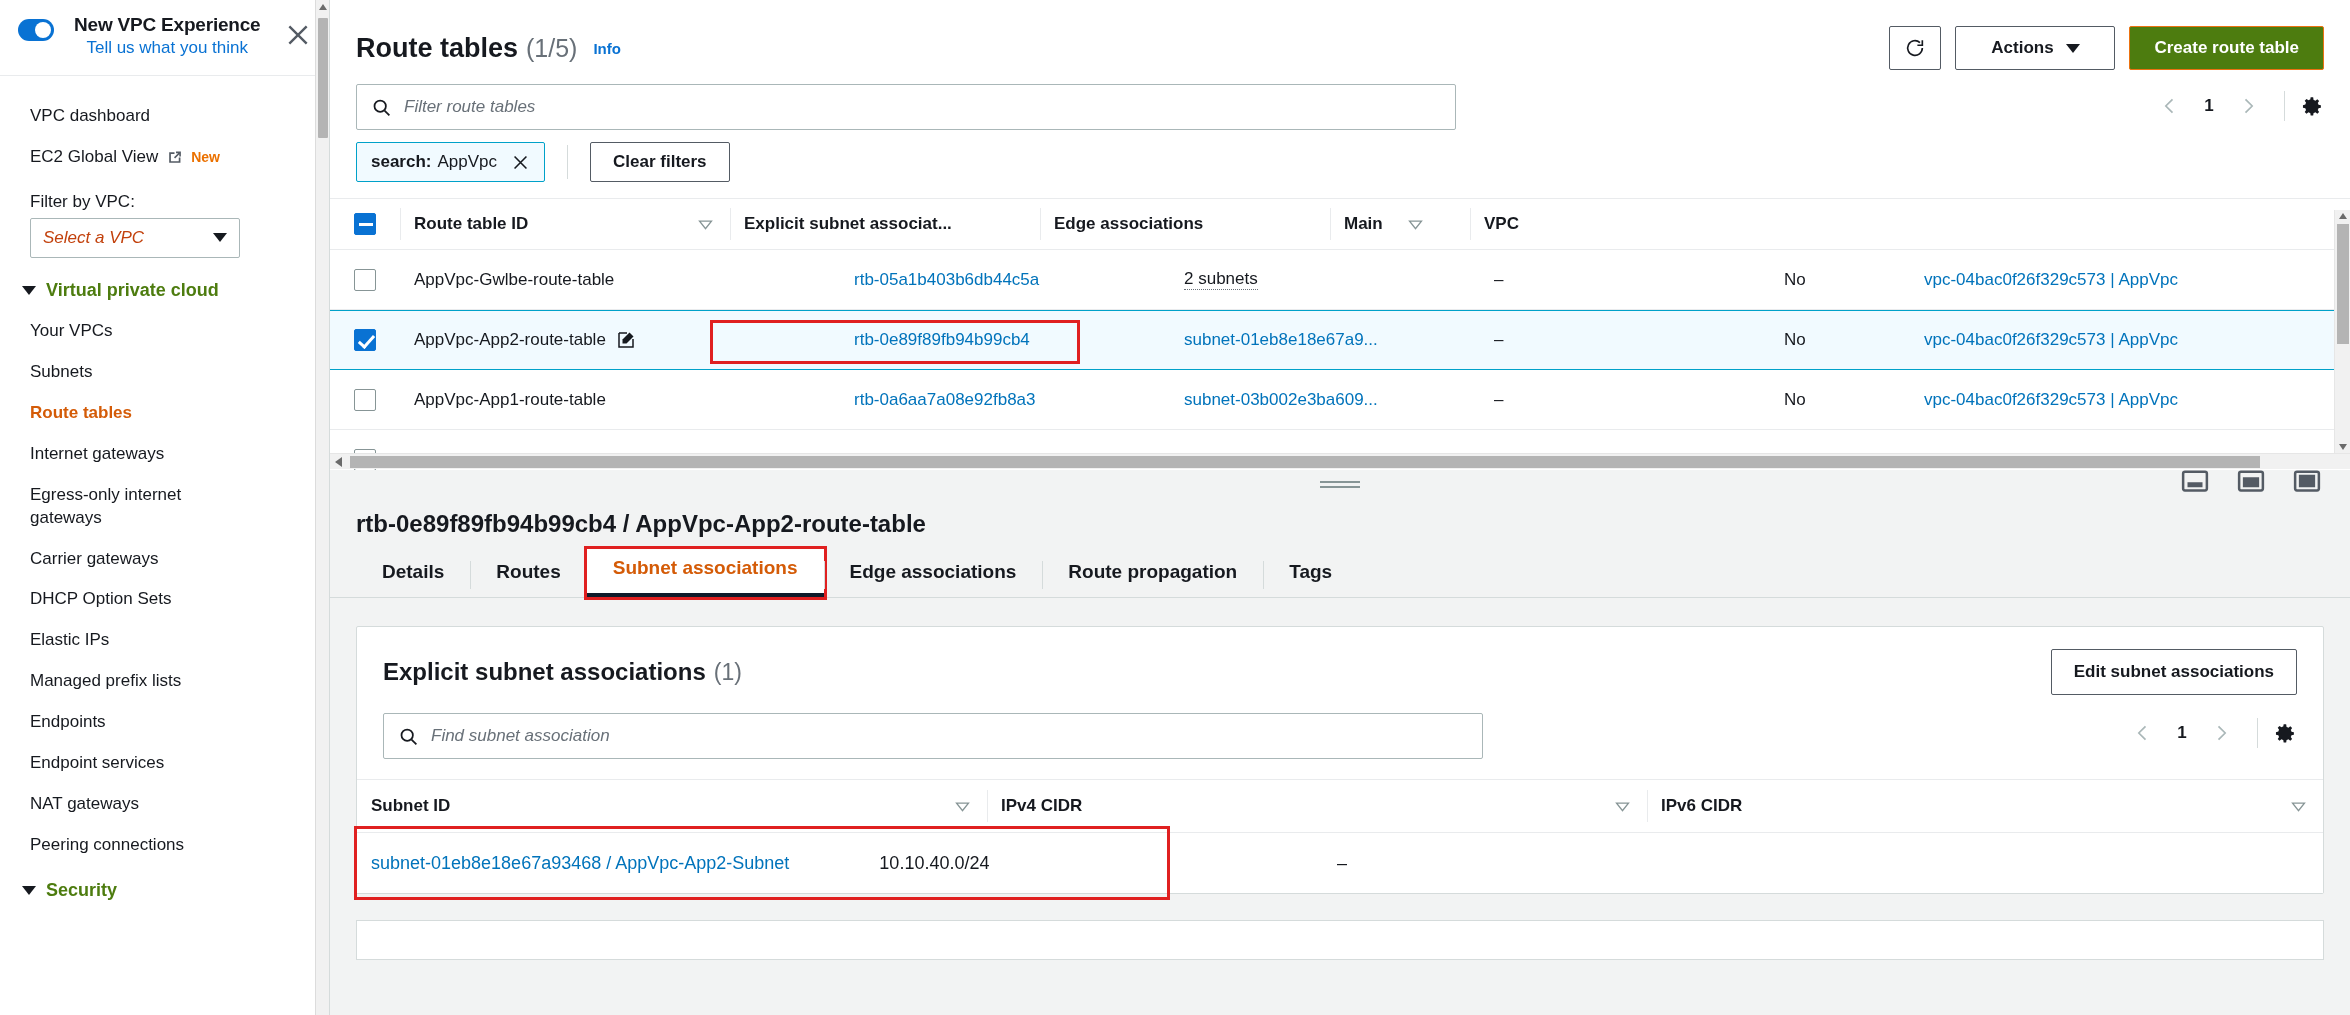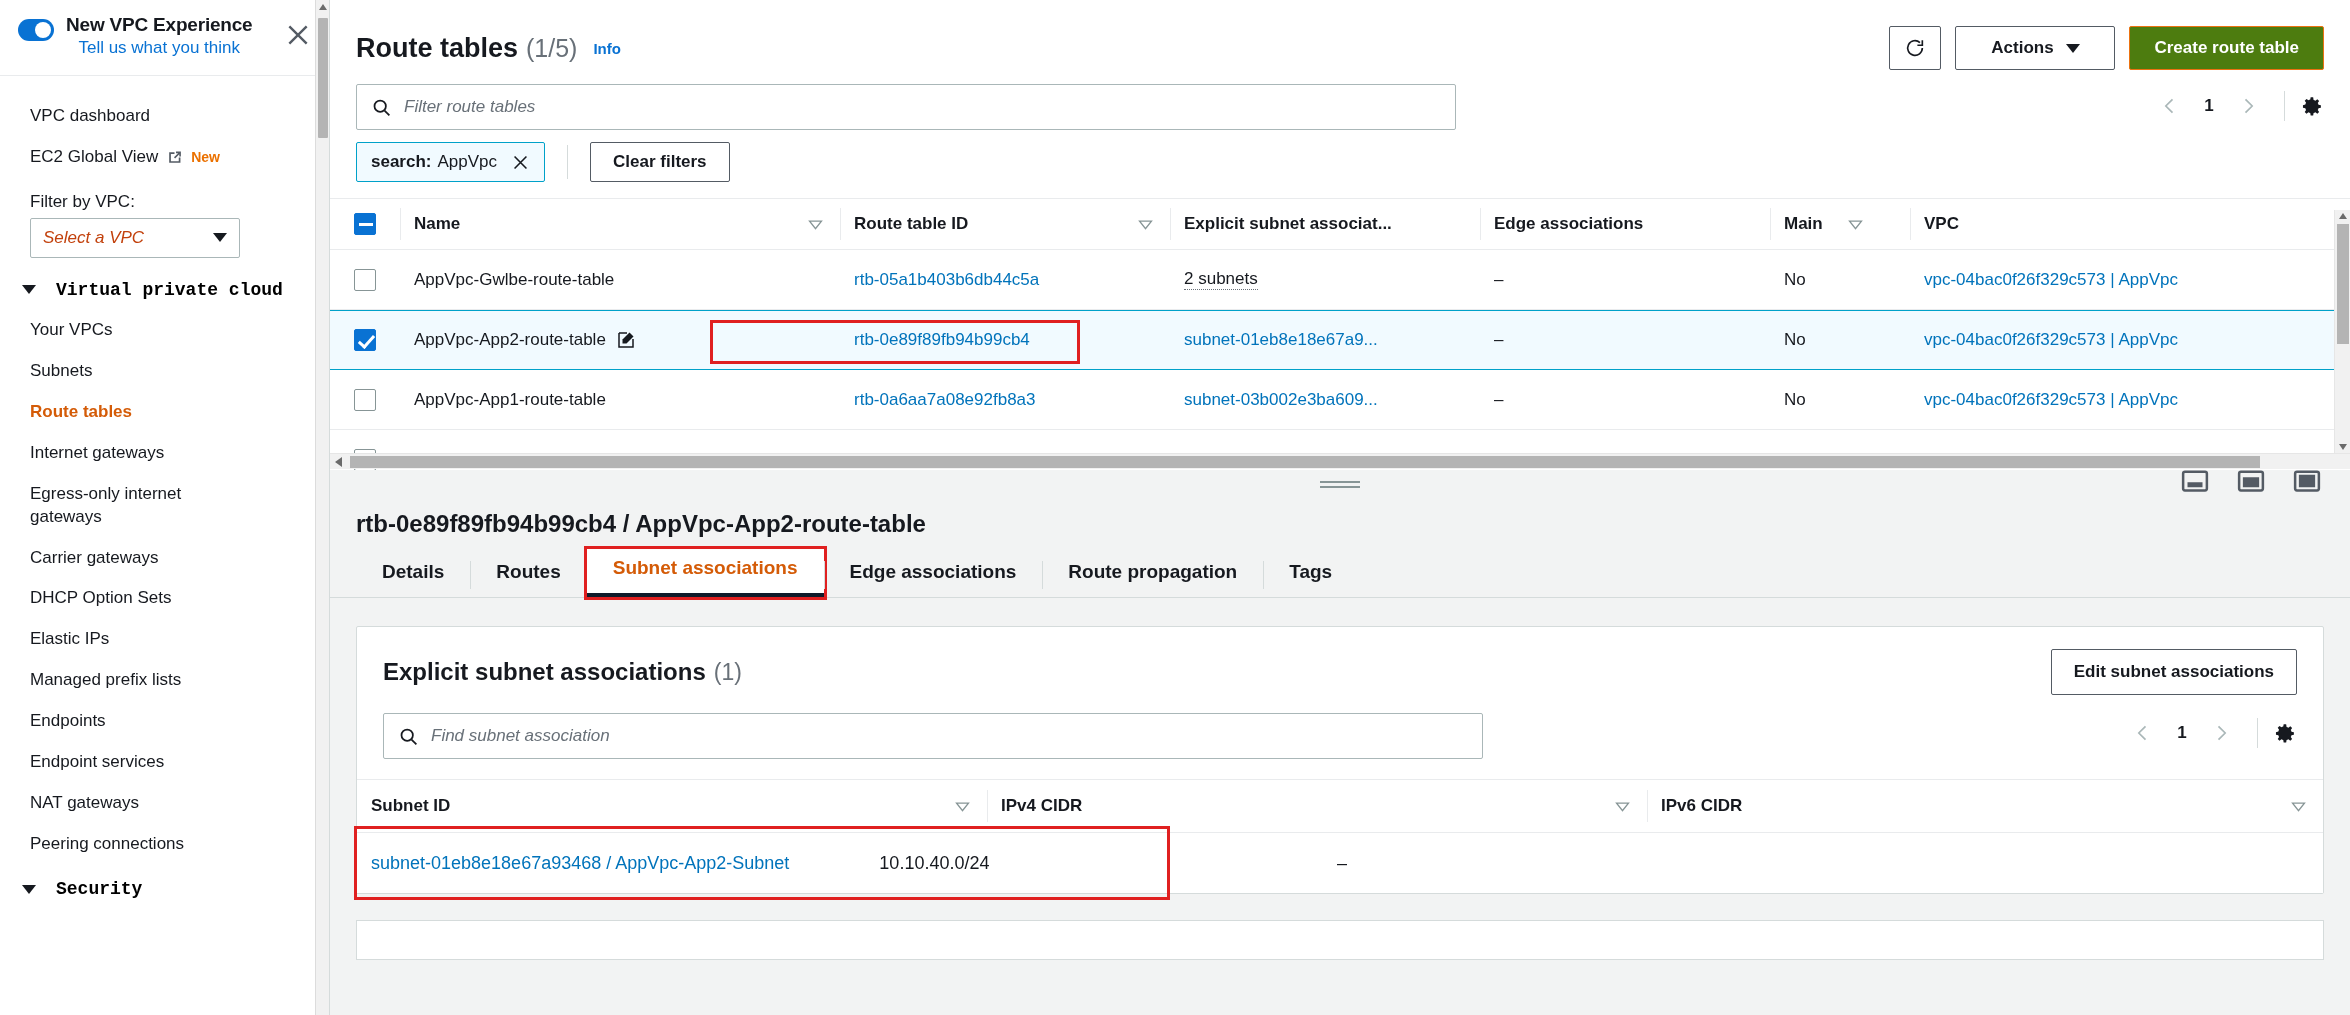--- a/index.html
+++ b/index.html
@@ -23,21 +23,21 @@
     border-bottom: 1px solid #e9ebed; position: relative; min-height: 76px;
   }
   .toggle-pill {
     width: 36px; height: 22px; border-radius: 11px; background: #0972d3;
     position: relative; flex: 0 0 36px; margin-top: 5px;
   }
   .toggle-pill::after {
     content: ""; position: absolute; right: 3px; top: 3px;
     width: 16px; height: 16px; border-radius: 50%; background: #fff;
   }
-  .new-exp-text { margin-left: 12px; }
+  .new-exp-text { margin-left: 20px; }
   .new-exp-title { font-size: 19px; font-weight: 700; color: #16191f; letter-spacing: -0.2px; white-space: nowrap; }
   .new-exp-sub { font-size: 17px; color: #0972d3; margin-top: 2px; text-align: center; }
   .close-x {
     position: absolute; right: 18px; top: 22px; width: 26px; height: 26px;
     cursor: pointer; color: #545b64;
   }
   .close-x svg { width: 26px; height: 26px; }
 
   .nav { padding-top: 20px; overflow: hidden; flex: 1; }
   .nav-item {
@@ -49,22 +49,22 @@
   .ext-icon { display: inline-block; width: 17px; height: 17px; }
   .filter-label { font-size: 17px; color: #16191f; padding: 14px 16px 6px 30px; }
   .vpc-select {
     margin: 0 30px 0 30px; width: 210px; height: 40px; border: 1px solid #aab7b8;
     border-radius: 2px; display: flex; align-items: center; justify-content: space-between;
     padding: 0 12px; background: #fff; cursor: pointer;
   }
   .vpc-select .ph { font-size: 17px; color: #c2410c; font-style: italic; }
   .caret-down { width: 0; height: 0; border-left: 7px solid transparent; border-right: 7px solid transparent; border-top: 9px solid #16191f; }
   .section-head {
-    display: flex; align-items: center; gap: 20px; font-size: 18px; font-weight: 700;
-    color: #000000; padding: 22px 16px 10px 22px; cursor: pointer; font-family: Liberation Mono, monospace;
+    display: flex; align-items: center; gap: 10px; font-size: 18px; font-weight: 700;
+    color: #4d7c0f; padding: 22px 16px 10px 22px; cursor: pointer;
   }
   .tri { width: 0; height: 0; border-left: 7px solid transparent; border-right: 7px solid transparent; border-top: 9px solid #16191f; }
 
   
   .side-scroll {
     position: absolute; right: 0px; top: 0; width: 14px; height: 1015px;
     background: #f1f1f1; border-left: 1px solid #dcdcdc;
   }
   .side-scroll .thumb { position: absolute; top: 18px; left: 2px; width: 10px; height: 120px; background: #b4b4b4; border-radius: 1px; }
   .side-scroll .arr { position: absolute; left: 3px; width: 0; height: 0; }
@@ -391,29 +391,20 @@
             <path d="M21 13.2v-2.4l-2.3-.4a6.9 6.9 0 0 0-.7-1.7l1.3-1.9-1.7-1.7-1.9 1.3a6.9 6.9 0 0 0-1.7-.7L13.6 3h-2.4l-.4 2.3c-.6.16-1.16.4-1.7.7L7.2 4.7 5.5 6.4l1.3 1.9c-.3.54-.54 1.1-.7 1.7L3.8 10.8v2.4l2.3.4c.16.6.4 1.16.7 1.7l-1.3 1.9 1.7 1.7 1.9-1.3c.54.3 1.1.54 1.7.7l.4 2.3h2.4l.4-2.3c.6-.16 1.16-.4 1.7-.7l1.9 1.3 1.7-1.7-1.3-1.9c.3-.54.54-1.1.7-1.7l2.3-.4z"></path>
           </svg>
         </div>
       </div>
 
       <div class="tbl">
         <div class="tbl-head">
           <div class="c-check">
             <span class="chk indet"></span>
           </div>
-          <div class="th c-name">
-            <span class="sep"></span>
-            <span>Name</span>
-            <span class="th-sort">
-                <svg width="17" height="17" viewBox="0 0 20 20">
-                  <path d="M3 6 L17 6 L10 15 Z" fill="none" stroke="#879596" stroke-width="1.6"></path>
-                </svg>
-              </span>
-          </div>
           <div class="th c-rtid">
             <span class="sep"></span>
             <span>Route table ID</span>
             <span class="th-sort">
                 <svg width="17" height="17" viewBox="0 0 20 20">
                   <path d="M3 6 L17 6 L10 15 Z" fill="none" stroke="#879596" stroke-width="1.6"></path>
                 </svg>
               </span>
           </div>
           <div class="th c-esa">

